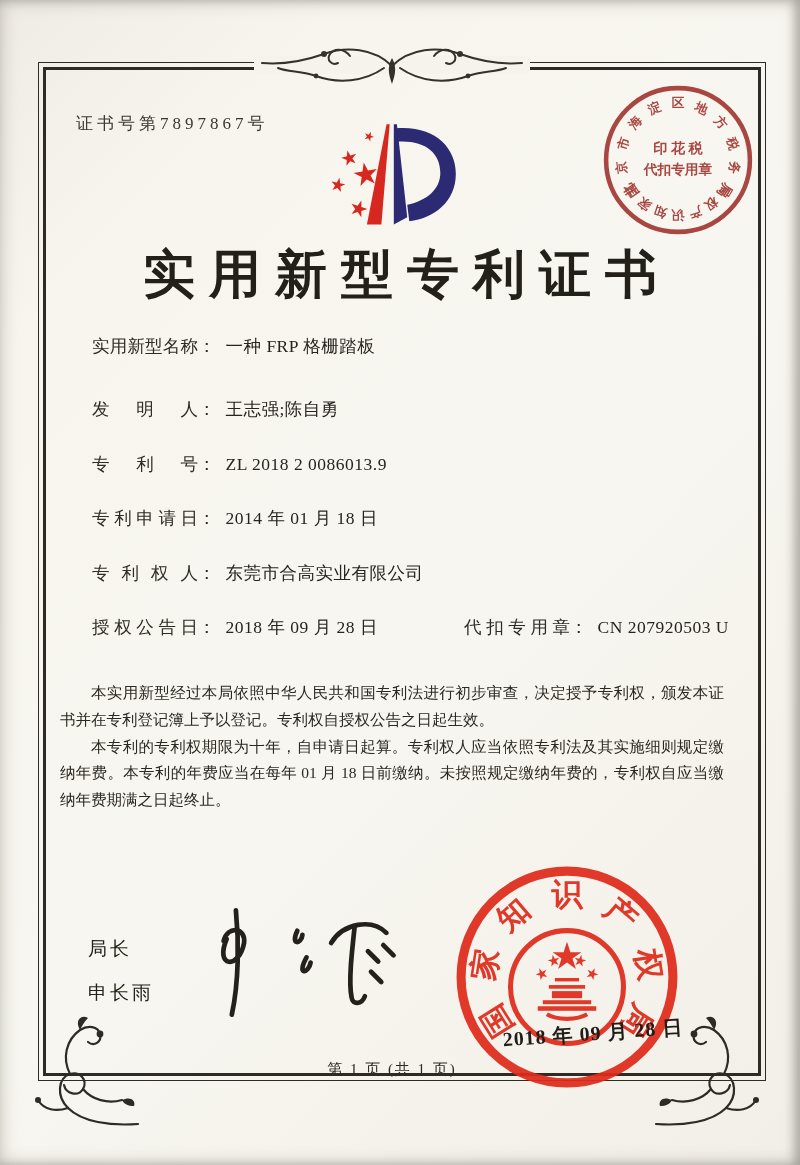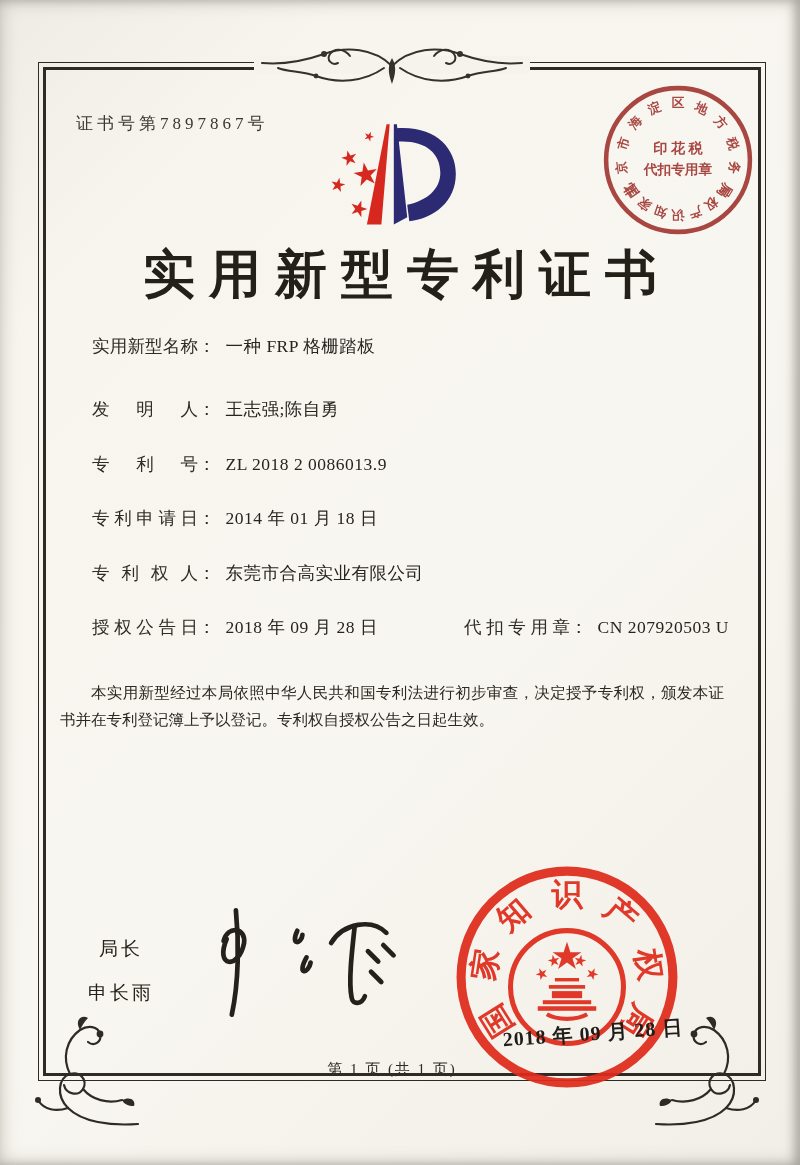--- a/index.html
+++ b/index.html
@@ -43,21 +43,21 @@
   }
   .fcolon{display:inline-block;margin-right:10px;color:#2f2b25;}
   .fvalue{color:#27241f;letter-spacing:.5px;}
   .grant-right{position:absolute;left:372px;top:0;}
   .paras{
     position:absolute;left:60px;top:680px;width:664px;
     font-size:15.5px;line-height:1.73;text-align:justify;color:#2c2822;
   }
   .paras p{margin:0;text-indent:2em;}
   .director{position:absolute;left:88px;top:936px;font-size:19px;letter-spacing:3px;color:#242118;}
-  .director div{margin-bottom:18px;text-align:center;}
+  .director div{margin-bottom:18px;}
   .signature{position:absolute;left:198px;top:898px;}
   .seal{position:absolute;left:450px;top:860px;opacity:.93;}
   .seal-date{
     position:absolute;left:468px;top:1020px;width:250px;text-align:center;
     font-size:20px;font-weight:600;letter-spacing:1px;color:#1f1d19;
     transform:rotate(-4deg);
   }
   .footer{
     position:absolute;left:0;right:16px;top:1060px;text-align:center;
     font-size:15px;letter-spacing:2px;color:#2c2923;
@@ -186,20 +186,21 @@
     <div class="frow">
       <span class="flabel">授权公告日</span><span class="fcolon">：</span><span class="fvalue">2018 年 09 月 28 日</span>
       <span class="grant-right">
         <span class="flabel">代扣专用章</span><span class="fcolon">：</span><span class="fvalue">CN 207920503 U</span>
       </span>
     </div>
   </div>
 
   <div class="paras">
     <p>本实用新型经过本局依照中华人民共和国专利法进行初步审查，决定授予专利权，颁发本证书并在专利登记簿上予以登记。专利权自授权公告之日起生效。</p>
+    <p>本专利的专利权期限为十年，自申请日起算。专利权人应当依照专利法及其实施细则规定缴纳年费。本专利的年费应当在每年 01 月 18 日前缴纳。未按照规定缴纳年费的，专利权自应当缴纳年费期满之日起终止。</p>
   </div>
 
   <div class="director">
     <div>局长</div>
     <div>申长雨</div>
   </div>
 
   <svg class="signature" width="215" height="128" viewBox="0 0 210 125">
     <g stroke="#24211c" stroke-width="4.6" fill="none" stroke-linecap="round" stroke-linejoin="round">
       <path d="M28,40 C16,68 40,70 45,44 C47,29 29,26 25,42"></path>

